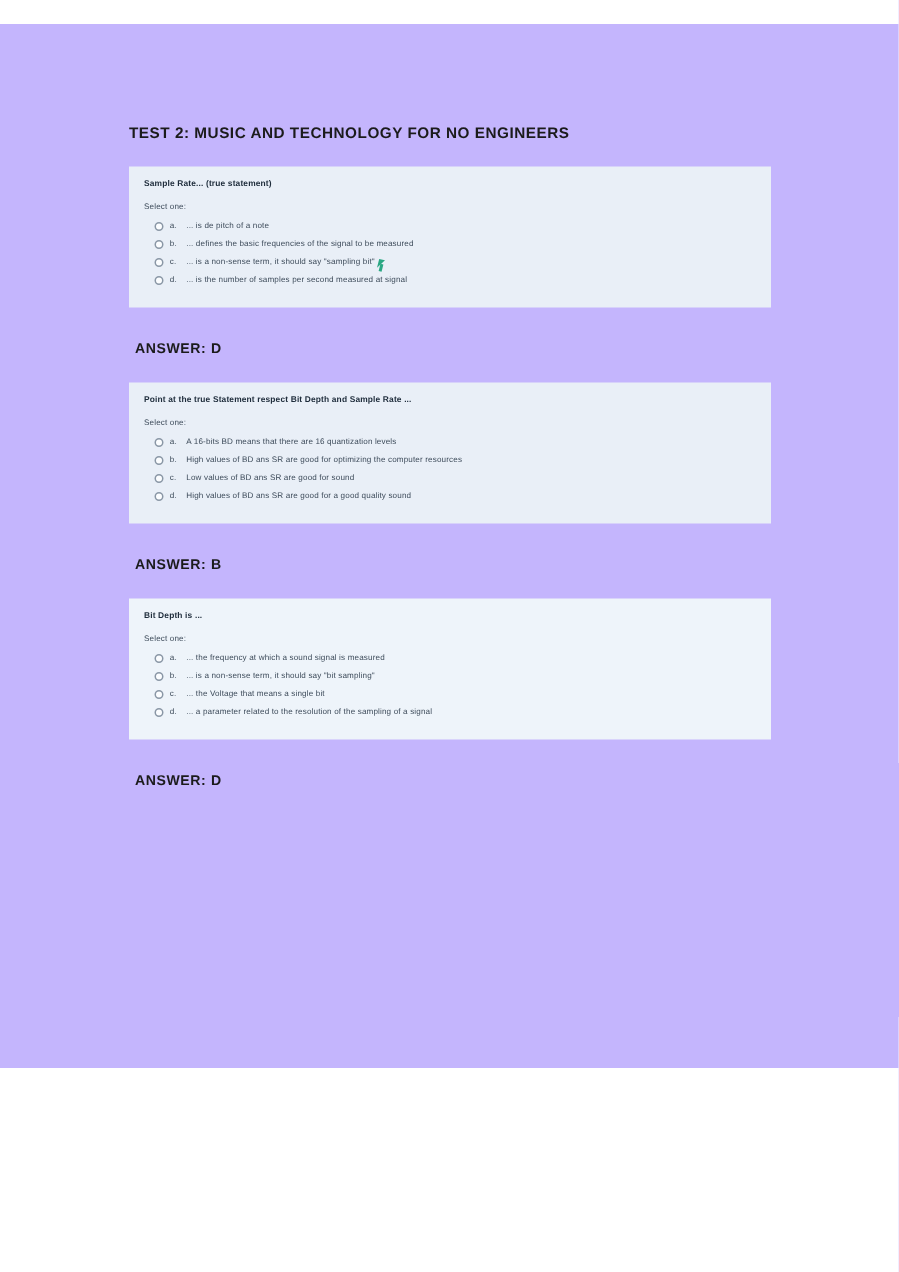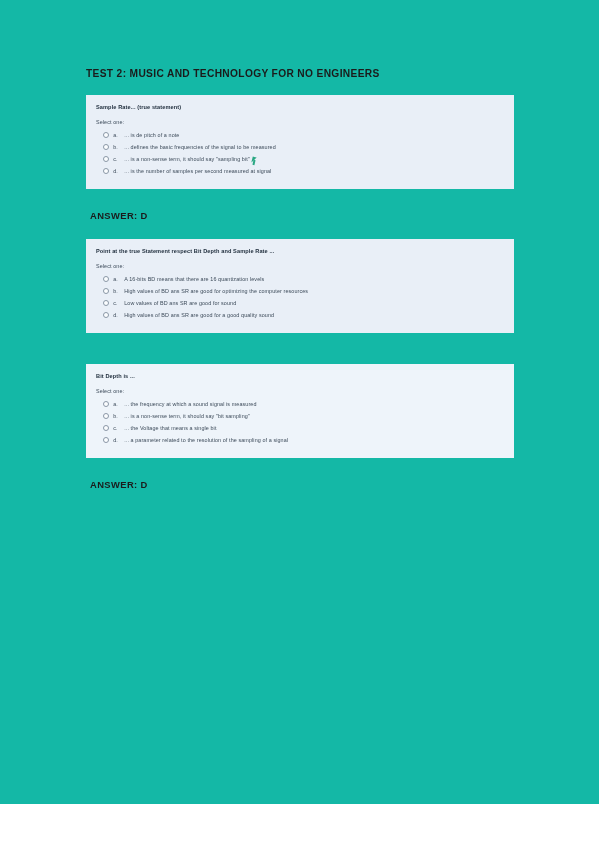--- a/index.html
+++ b/index.html
@@ -9,24 +9,24 @@
   }
   body {
     width: 599px;
     height: 848px;
     position: relative;
     font-family: "Liberation Sans", sans-serif;
     overflow: hidden;
   }
   .page {
     position: absolute;
-    top: 0; left: 0;
+    top: 16px; left: 0;
     width: 599px;
-    height: 804px;
-    background: #14b8a6;
+    height: 696px;
+    background: #c4b5fd;
   }
   .content {
     position: absolute;
     left: 86px;
     top: 68px;
     width: 430px;
   }
   .doc-title {
     font-size: 10.2px;
     font-weight: bold;
@@ -178,20 +178,21 @@
         <span class="opt-text">Low values of BD ans SR are good for sound</span>
       </div>
       <div class="option-row">
         <span class="radio"></span>
         <span class="opt-letter">d.</span>
         <span class="opt-text">High values of BD ans SR are good for a good quality sound</span>
       </div>
     </div>
 
     <div class="gap-before-answer"></div>
+    <div class="answer-line">ANSWER: B</div>
     <div class="gap-after-answer"></div>
 
     <div class="question-card card3 light">
       <div class="q-stem">Bit Depth is ...</div>
       <div class="select-one">Select one:</div>
       <div class="option-row">
         <span class="radio"></span>
         <span class="opt-letter">a.</span>
         <span class="opt-text">... the frequency at which a sound signal is measured</span>
       </div>

